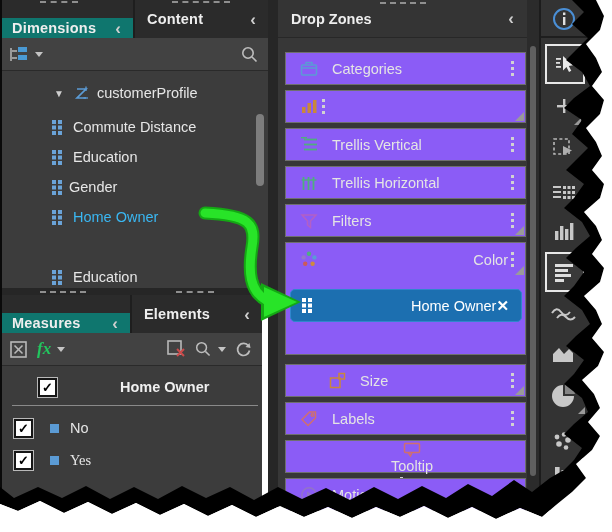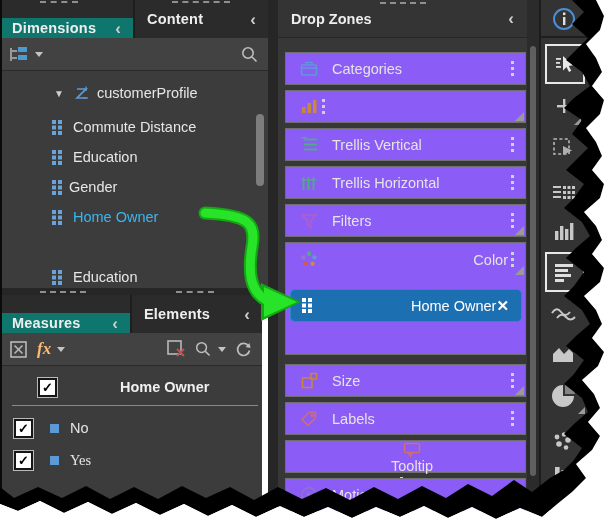--- a/index.html
+++ b/index.html
@@ -19,21 +19,21 @@
   .tabbar{height:38px;display:flex;background:#2b2b2b;}
   .tab{flex:1;display:flex;align-items:center;justify-content:space-between;padding:0 12px;box-sizing:border-box;}
   .tab.active{background:#0f766e;margin-top:18px;}
   .tab.inactive{background:#2b2b2b;border-left:2px solid #1e1e1e;}
   .tab .tlabel{font-weight:bold;font-size:14.5px;color:#eee;letter-spacing:.2px;}
   .chev{color:#cfcfcf;font-size:17px;font-weight:bold;line-height:1;}
   
   .minibar{height:33px;background:#424242;border-bottom:1px solid #2a2a2a;display:flex;align-items:center;padding:0 10px;box-sizing:border-box;}
   .caret{width:0;height:0;border-left:4.5px solid transparent;border-right:4.5px solid transparent;border-top:5.5px solid #c4c4c4;display:inline-block;}
   .spacer{flex:1;}
-  .fx{font-family:"Liberation Serif",serif;font-style:italic;font-weight:bold;font-size:17px;color:#fdba74;margin:0 6px 0 10px;}
+  .fx{font-family:"Liberation Serif",serif;font-style:italic;font-weight:bold;font-size:17px;color:#22c55e;margin:0 6px 0 10px;}
   
   .trow{position:absolute;height:30px;display:flex;align-items:center;font-size:14.5px;color:#e6e6e6;}
   .fieldname.sel{color:#3ab7f2;}
   
   .cb{width:15px;height:15px;background:#fff;border:2px solid #161616;outline:1px solid #b9b9b9;
       display:inline-flex;align-items:center;justify-content:center;color:#000;font-weight:bold;font-size:13px;line-height:1;}
   .swatch{width:9px;height:9px;background:#5b9bd5;display:inline-block;}
   
   .dzheader{height:38px;background:#343434;border-bottom:1px solid #272727;display:flex;align-items:center;justify-content:space-between;padding:0 13px;box-sizing:border-box;}
   .dzheader .tlabel{font-weight:bold;font-size:14.5px;color:#eee;}
@@ -369,21 +369,21 @@
                 <rect x="0" y="11" width="4" height="4"></rect>
                 <rect x="6" y="11" width="4" height="4"></rect>
               </g>
             </svg>
         </span>
         <span class="zlabel">Home Owner</span>
         <span class="x">✕</span>
       </div>
     </div>
 
-    <div class="zone" style="top:364px;">
+    <div class="zone" style="top:364px;padding-left:28px;">
       <span class="zicon">
         <svg width="17" height="17" viewBox="0 0 17 17" fill="none" stroke="#c9873c" stroke-width="1.5">
           <rect x="1.5" y="6" width="9.5" height="9.5"></rect>
             <rect x="10" y="1.5" width="5.5" height="5.5"></rect>
         </svg>
       </span>
       <span class="zlabel">Size</span>
       <span class="kebab">
           <i></i>
           <i></i>

